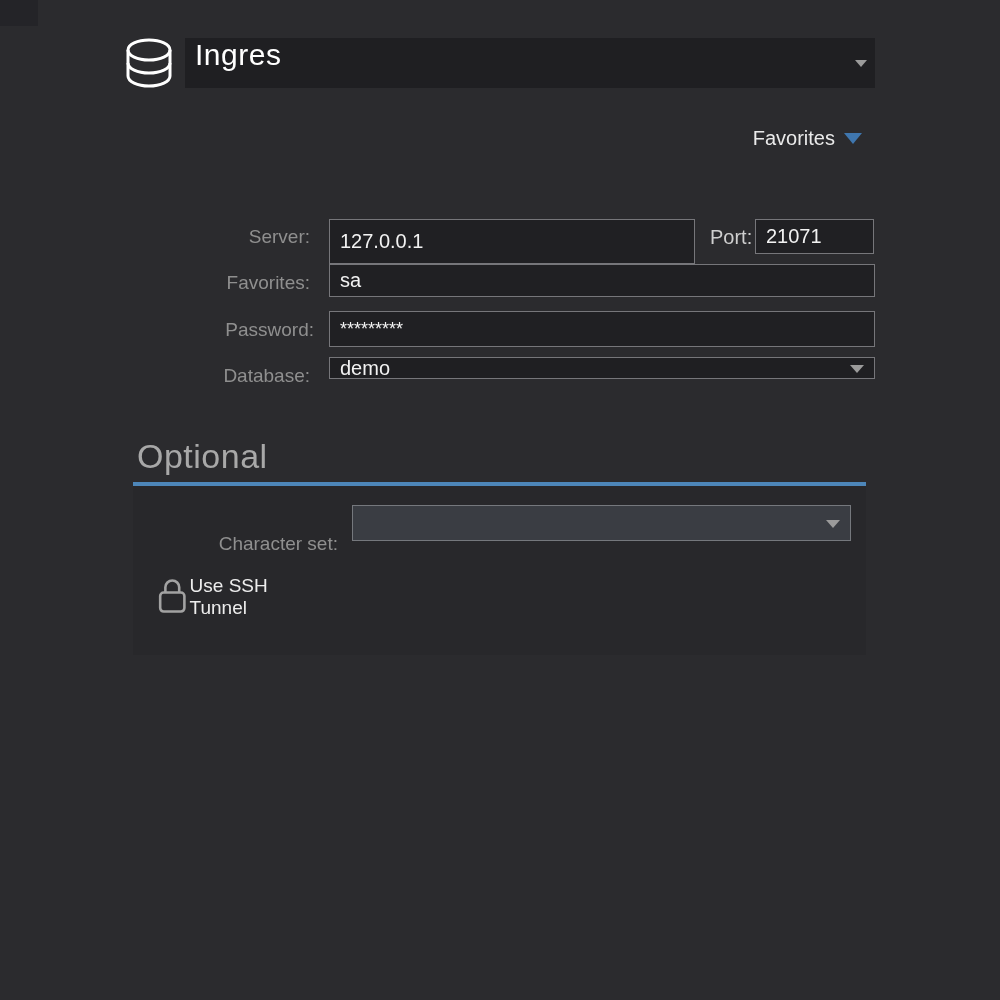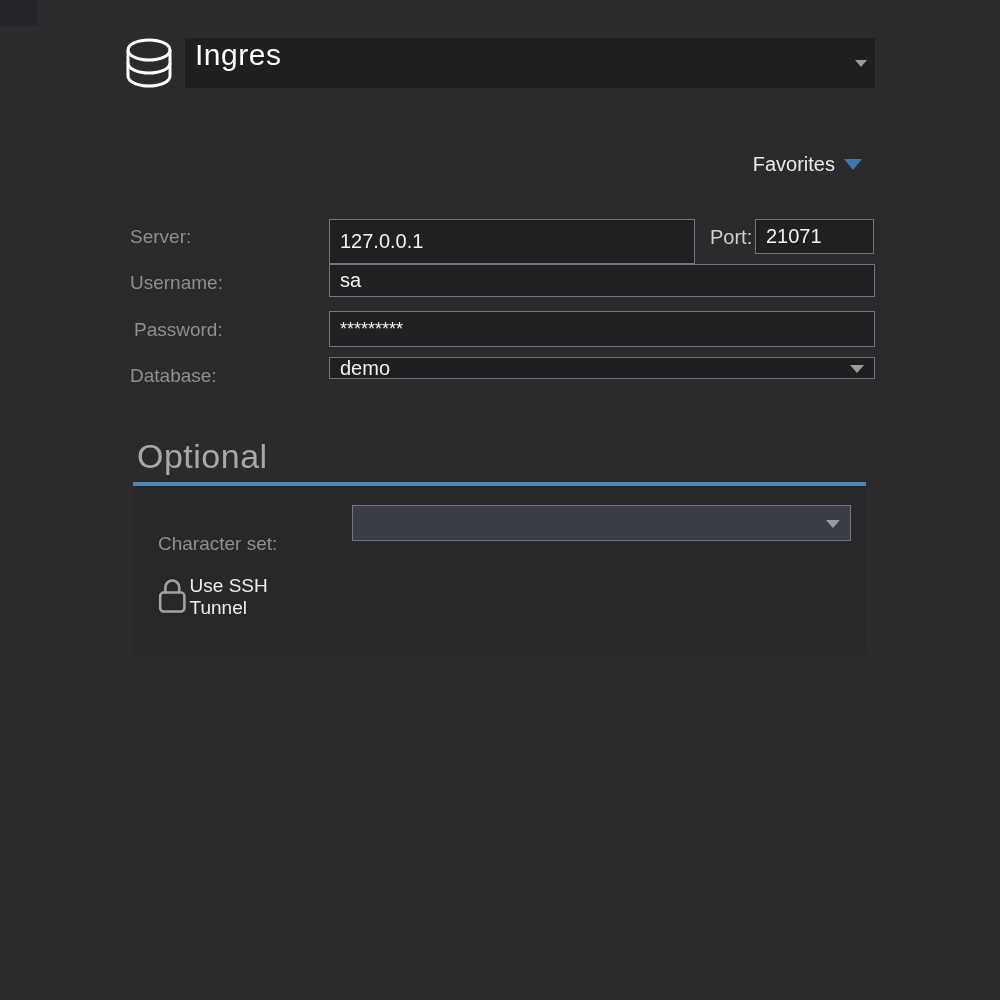--- a/index.html
+++ b/index.html
@@ -30,33 +30,32 @@
   .driver-select .arrow{
     position:absolute; right:8px; top:22px;
     width:0; height:0; border-left:6px solid transparent;
     border-right:6px solid transparent; border-top:7px solid #9b9b9b;
   }
 
   
   .favorites{
     position:absolute; right:138px; top:127px; display:flex; align-items:center;
     cursor:pointer;
-    margin-top:26px;
   }
   .favorites .fav-label{ font-size:20px; font-weight:300; color:#eaeaea; }
   .favorites .fav-arrow{
     margin-left:9px; width:0; height:0;
     border-left:9px solid transparent; border-right:9px solid transparent;
     border-top:11px solid #3f76ae;
   }
 
   
   .form-label{
     position:absolute; font-size:19px; font-weight:300; color:#8f8f8f;
-    width:180px;
+    text-align:right; width:180px;
   }
   .txt-input{
     position:absolute; background:#202023; border:1px solid #76767a;
     color:#f2f2f2; font-size:20px; font-family:"Liberation Sans","DejaVu Sans",sans-serif;
     padding:0 10px; outline:none;
   }
   .port-label{
     position:absolute; font-size:20px; font-weight:300; color:#cfcfcf;
   }
   .combo{
@@ -116,21 +115,21 @@
   <div class="favorites">
     <span class="fav-label">Favorites</span>
     <span class="fav-arrow"></span>
   </div>
 
   <div class="form-label" style="left:130px; top:226px;">Server:</div>
   <input class="txt-input" style="left: 329px; top: 219px; width: 366px; height: 45px;" type="text" value="127.0.0.1">
   <div class="port-label" style="left:710px; top:226px;">Port:</div>
   <input class="txt-input" style="left: 755px; top: 219px; width: 119px; height: 35px;" type="text" value="21071">
 
-  <div class="form-label" style="left:130px; top:272px;">Username:</div>
+  <div class="form-label" style="left:130px; top:272px;">Favorites:</div>
   <input class="txt-input" style="left: 329px; top: 264px; width: 546px; height: 33px;" type="text" value="sa">
 
   <div class="form-label" style="left:134px; top:319px;">Password:</div>
   <input class="txt-input" style="left: 329px; top: 311px; width: 546px; height: 36px; font-size: 18px;" type="text" value="*********">
 
   <div class="form-label" style="left:130px; top:365px;">Database:</div>
   <div class="combo" style="left:329px; top:357px; width:546px; height:22px;">
     <span class="combo-text">demo</span>
     <span class="combo-arrow"></span>
   </div>

